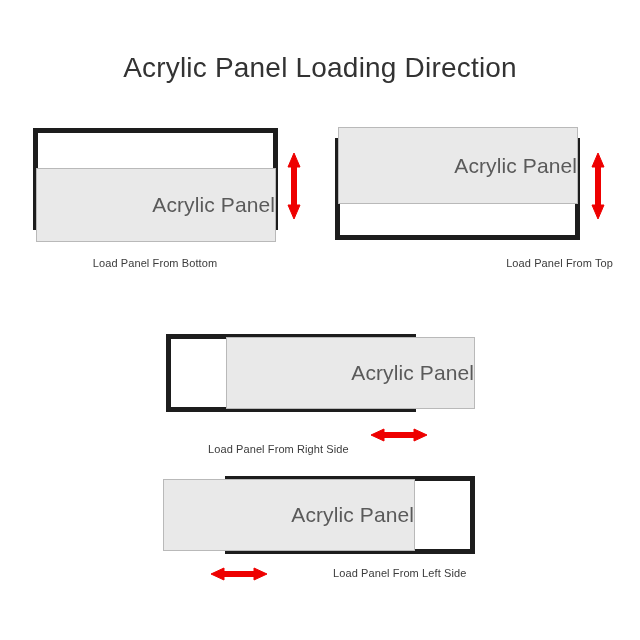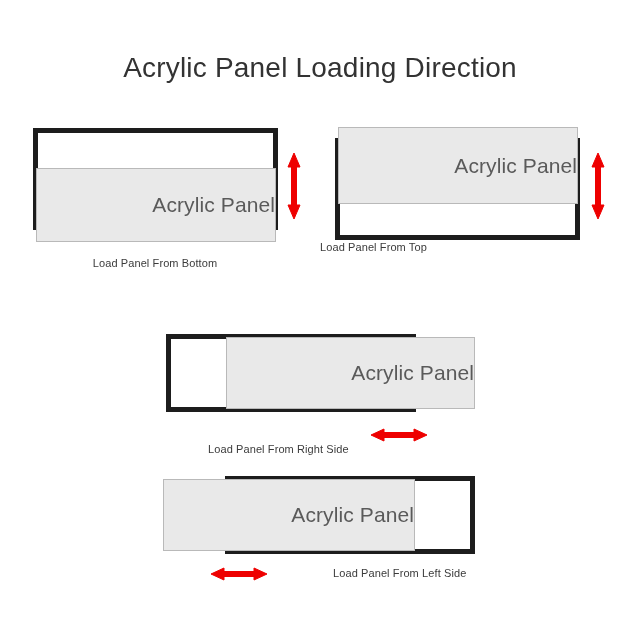--- a/index.html
+++ b/index.html
@@ -126,21 +126,21 @@
     <div class="arrow layer-arrow" style="left:267px; top:152px; width:22px; height:68px;">
       <svg width="22" height="68" viewBox="0 0 22 68" aria-hidden="true">
         <g fill="#ee0000" stroke="#ee0000">
           <polygon points="11,1 17,15 5,15"></polygon>
           <rect x="8.5" y="13" width="5" height="42"></rect>
           <polygon points="11,67 17,53 5,53"></polygon>
         </g>
       </svg>
     </div>
 
-    <div class="caption layer-text" style="left:0; top:241px; width:293px; text-align:left;">Load Panel From Top</div>
+    <div class="caption layer-text" style="left:0; top:257px; width:293px; text-align:right;">Load Panel From Top</div>
   </div>
 
   <div class="diagram" style="left:0; top:0; width:640px; height:0;">
 
     <div class="bracket open-right layer-bracket" style="left:166px; top:334px; width:250px; height:78px;"></div>
 
     <div class="panel layer-panel" style="left:226px; top:337px; width:249px; height:72px;">
       <span class="panel-label">Acrylic Panel</span>
     </div>
 

